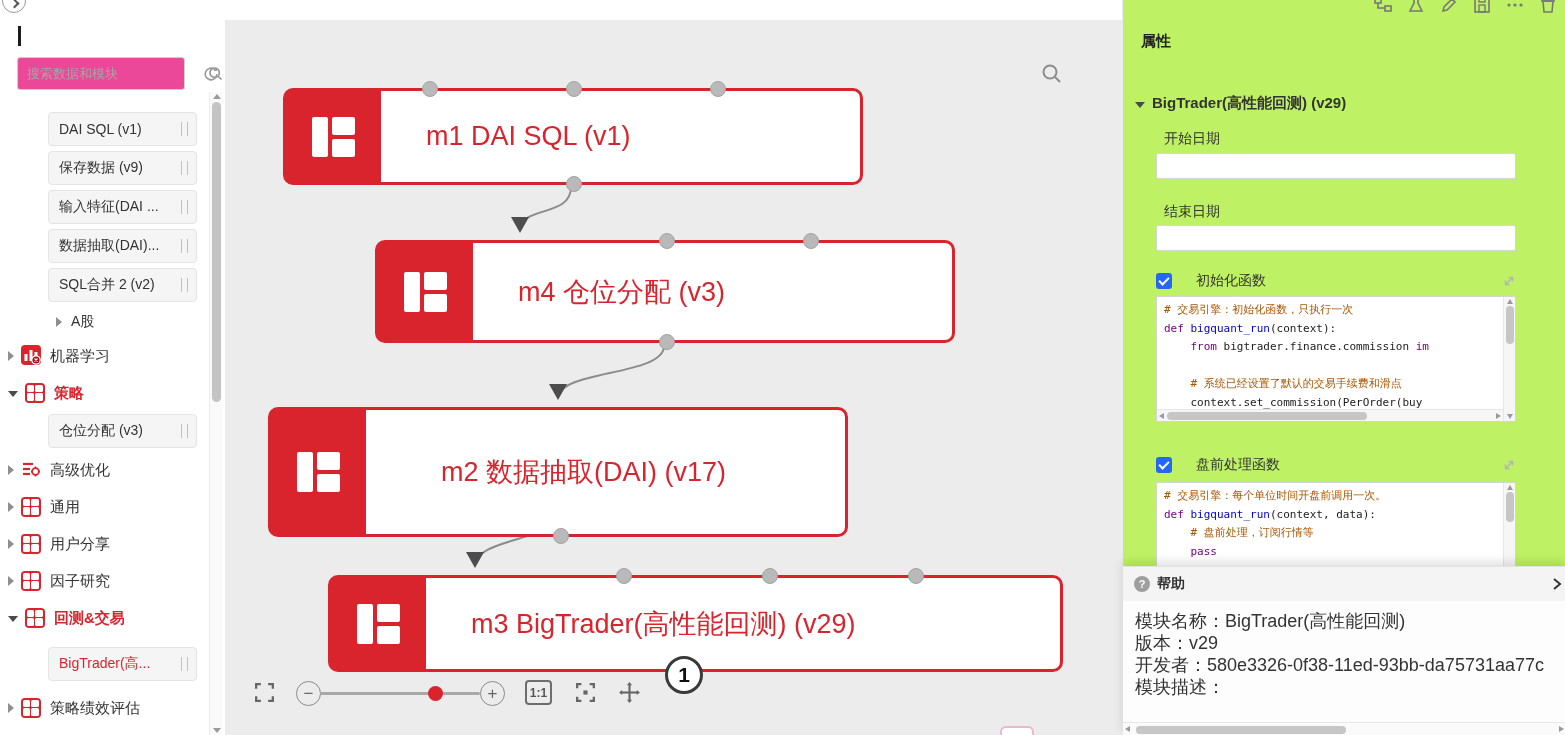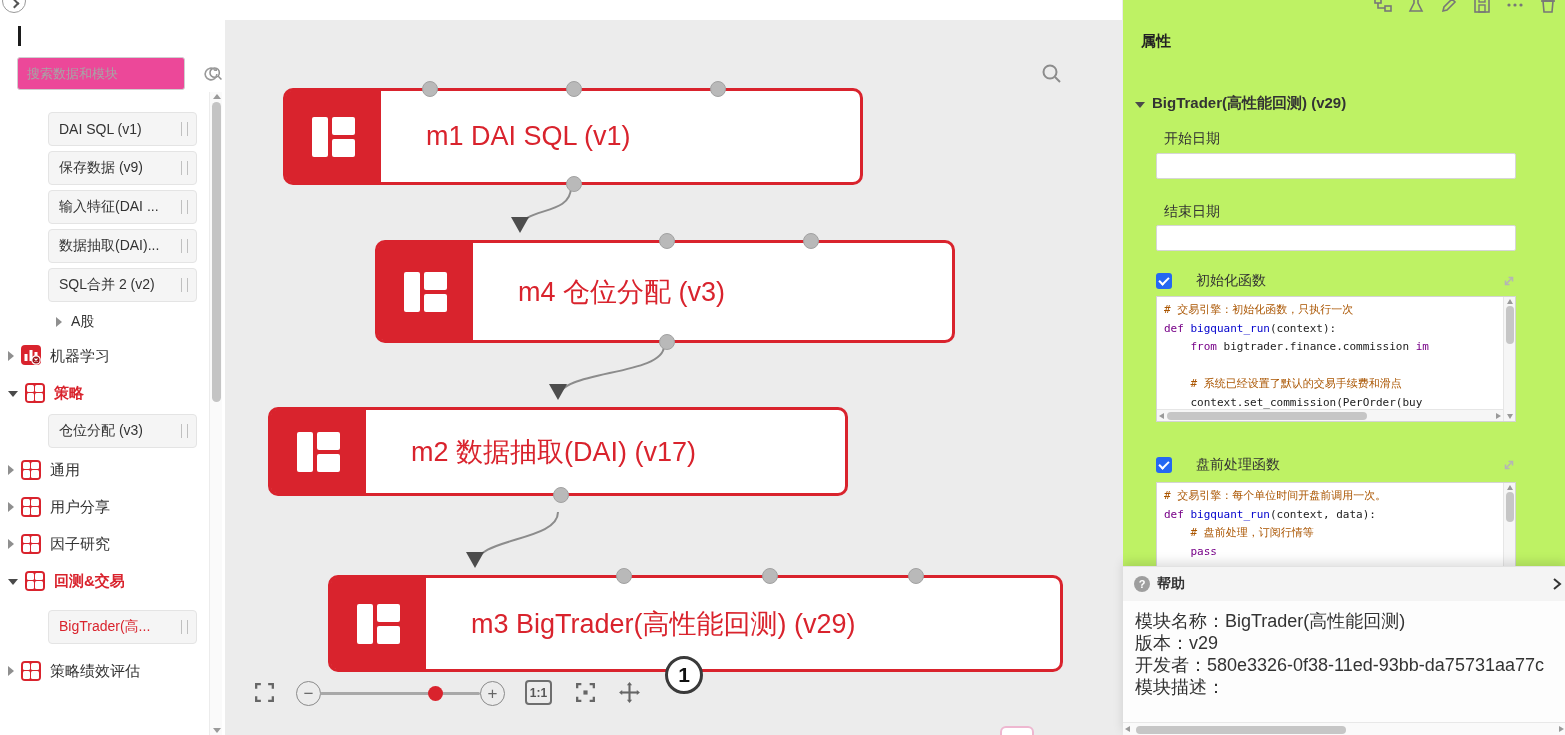--- a/index.html
+++ b/index.html
@@ -221,20 +221,31 @@
             <i></i>
             <i></i>
           </span>
         <span class="glabel">策略</span>
       </div>
       <div class="mod-btn" style="margin-top:6px;">
           <span class="lbl">仓位分配 (v3)</span>
           <span class="handle"></span>
         </div>
 
+      <div class="grp">
+        <span class="caret-r"></span>
+        <span><svg width="20" height="20" viewBox="0 0 20 20">
+              <line x1="2" y1="5" x2="12" y2="5" stroke="#d9232d" stroke-width="2.2"></line>
+              <line x1="2" y1="10" x2="9" y2="10" stroke="#d9232d" stroke-width="2.2"></line>
+              <line x1="2" y1="15" x2="9" y2="15" stroke="#d9232d" stroke-width="2.2"></line>
+              <circle cx="14.5" cy="12.5" r="3.4" fill="none" stroke="#d9232d" stroke-width="1.8"></circle>
+              <path d="M14.5 7.5v2M14.5 15.5v2M10 12.5h2M17 12.5h2" stroke="#d9232d" stroke-width="1.6"></path>
+            </svg></span>
+        <span class="glabel">高级优化</span>
+      </div>
 
       <div class="grp">
         <span class="caret-r"></span>
         <span class="s-icon">
             <i></i>
             <i></i>
             <i></i>
             <i></i>
           </span>
         <span class="glabel">通用</span>
@@ -330,21 +341,21 @@
             <i></i>
             <i></i>
           </div>
         </div>
       <div class="node-label">m4 仓位分配 (v3)</div>
       <span class="port" style="left:281px;top:-10px;"></span>
       <span class="port" style="left:425px;top:-10px;"></span>
       <span class="port" style="left:281px;bottom:-10px;"></span>
     </div>
 
-    <div class="node" style="left:43px;top:387px;width:580px;height:89px;">
+    <div class="node" style="left:43px;top:387px;width:580px;height:130px;gap:30px;">
       <div class="node-block">
           <div class="grid-ic">
             <i class="tall"></i>
             <i></i>
             <i></i>
           </div>
         </div>
       <div class="node-label">m2 数据抽取(DAI) (v17)</div>
       <span class="port" style="left:282px;bottom:-10px;"></span>
     </div>

